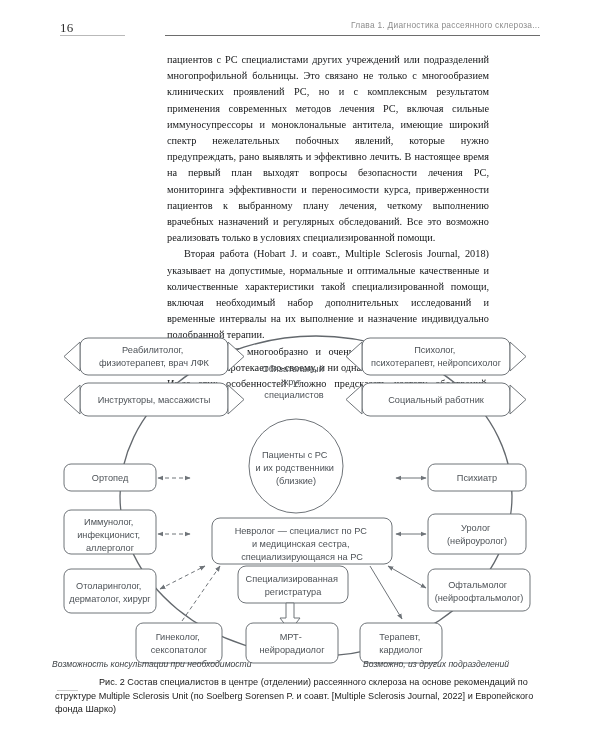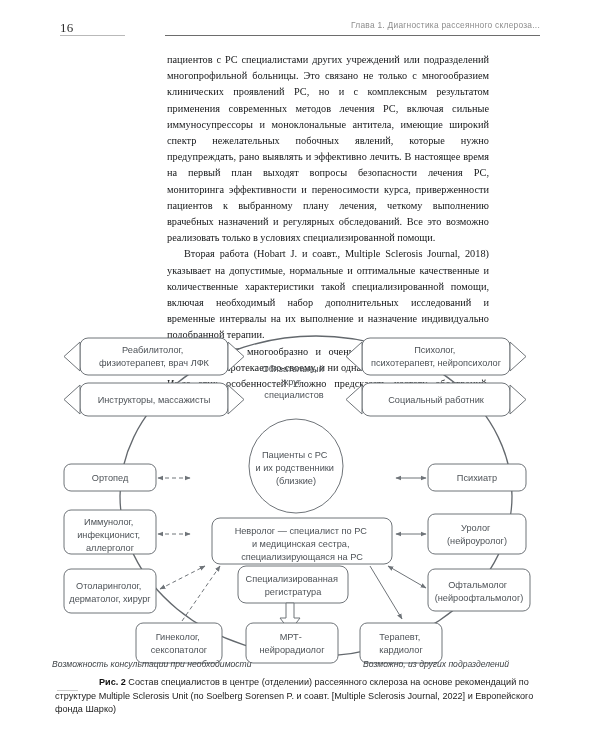--- a/index.html
+++ b/index.html
@@ -102,21 +102,21 @@
     position: absolute;
     left: 55px;
     top: 676px;
     width: 500px;
     font-family: "Liberation Sans", sans-serif;
     font-size: 9.1px;
     line-height: 13.6px;
     color: #222222;
   }
   .caption .lbl {
-    font-weight: bold;
+    font-weight: normal;
     color: #111111;
     padding-left: 44px;
   }
   .caption-rule {
     position: absolute;
     left: 57px;
     top: 690px;
     width: 21px;
     height: 1px;
     background: #c9c9c9;

